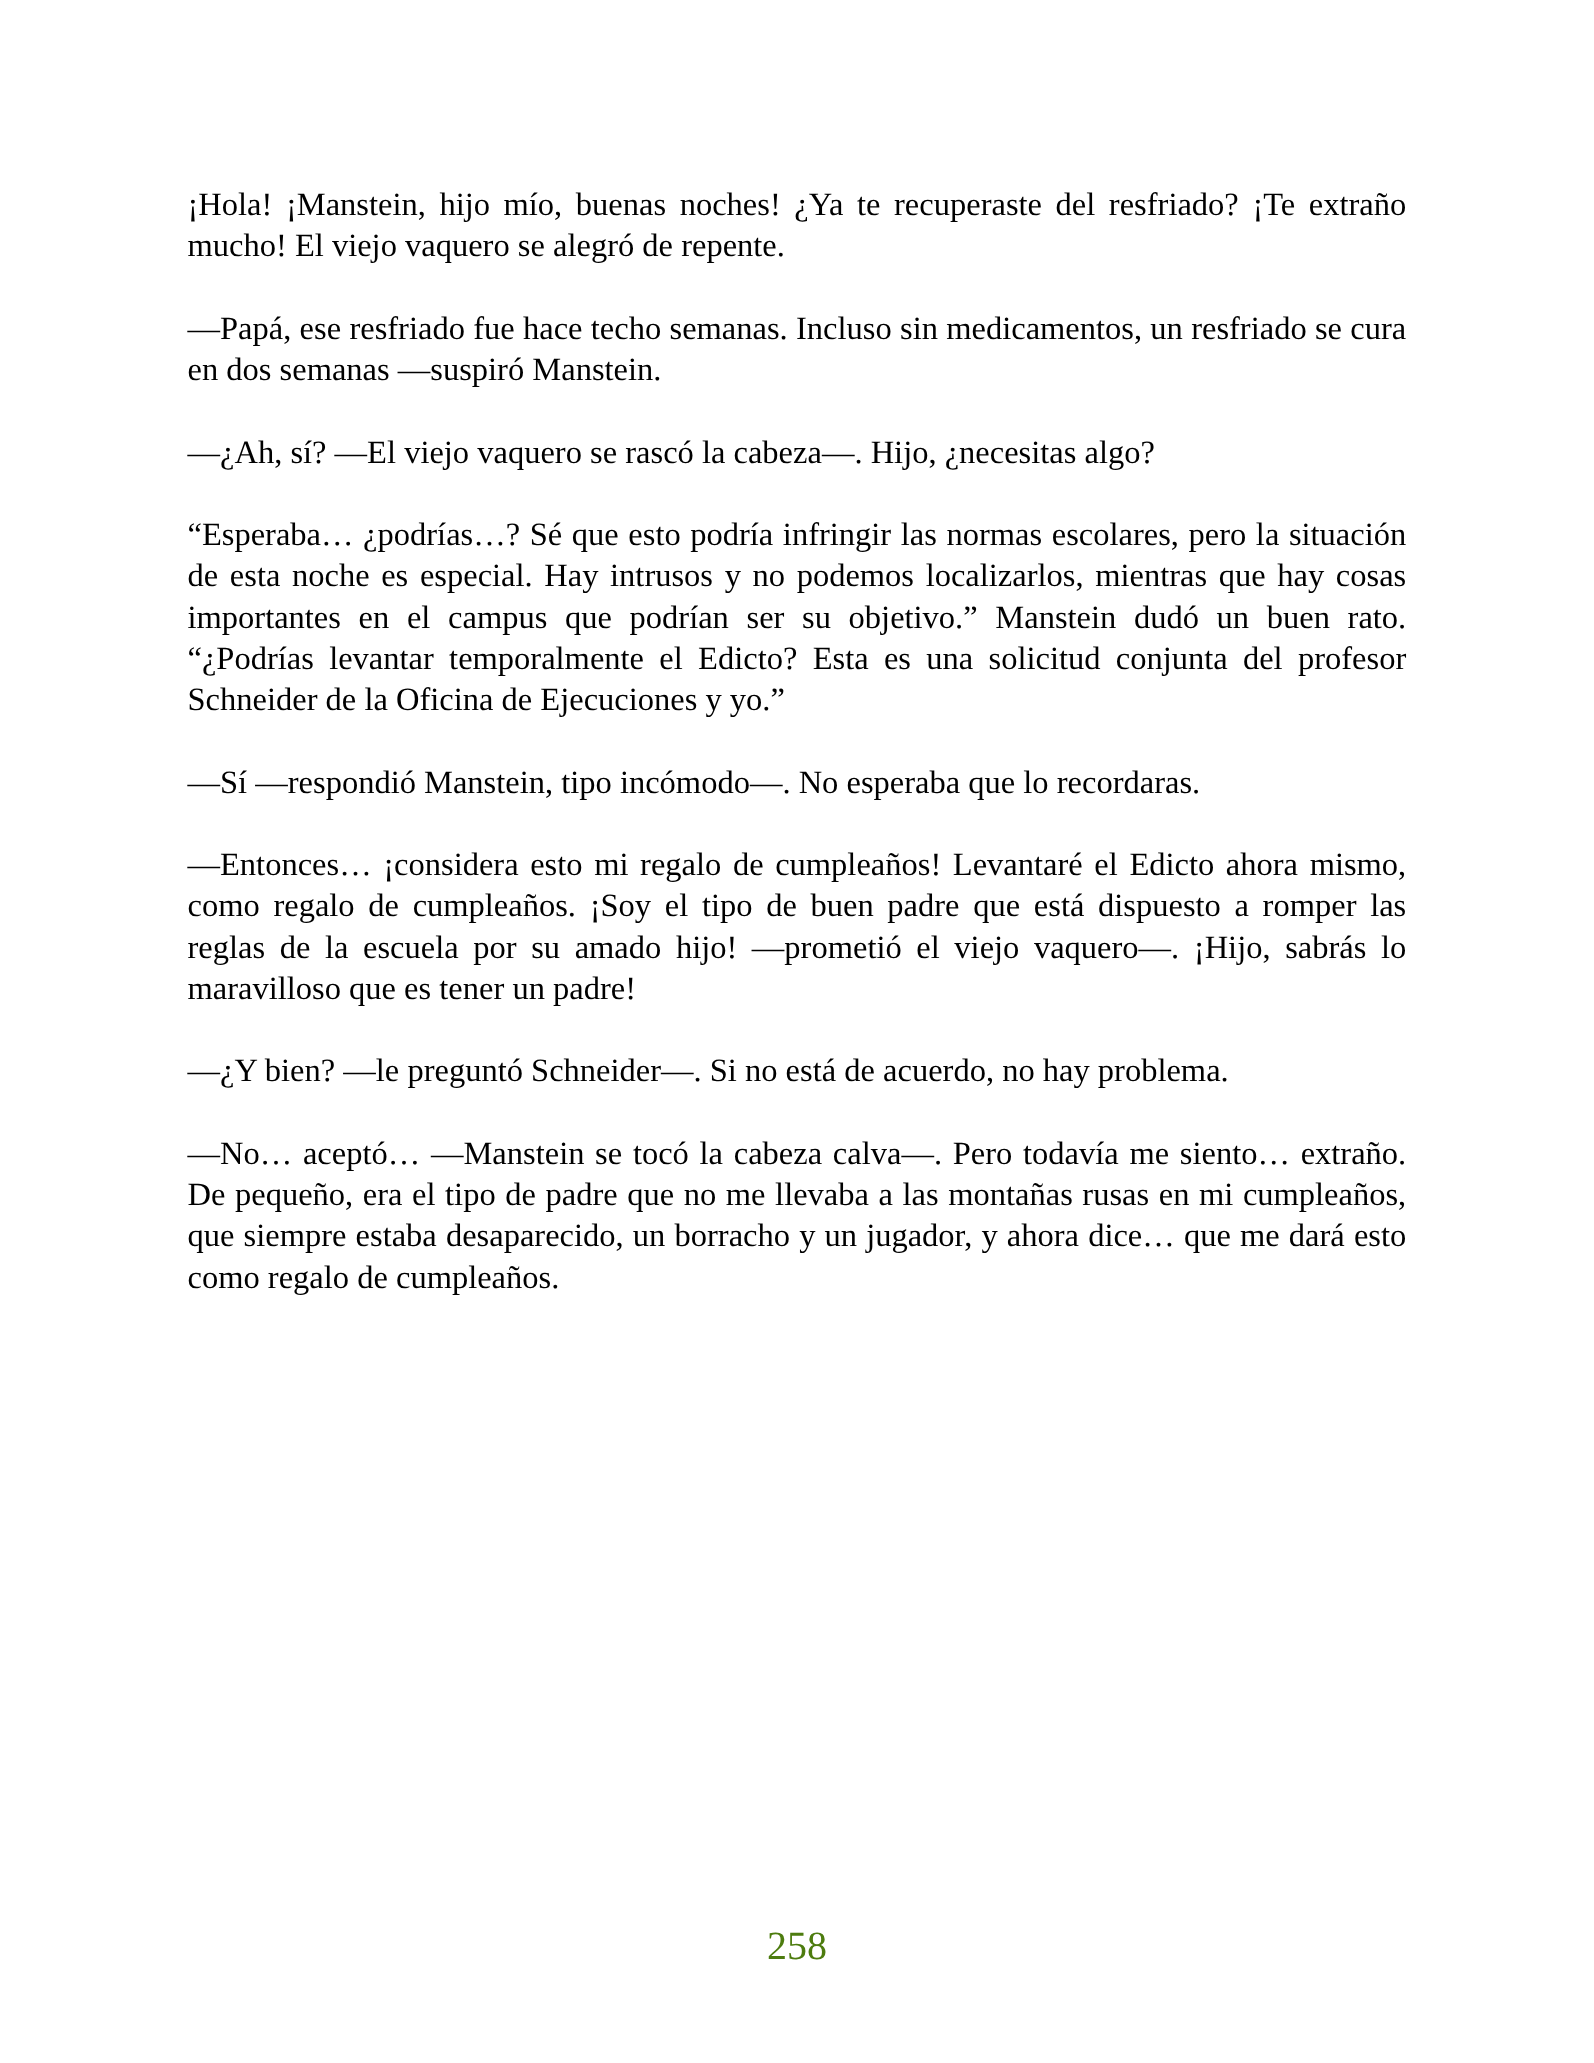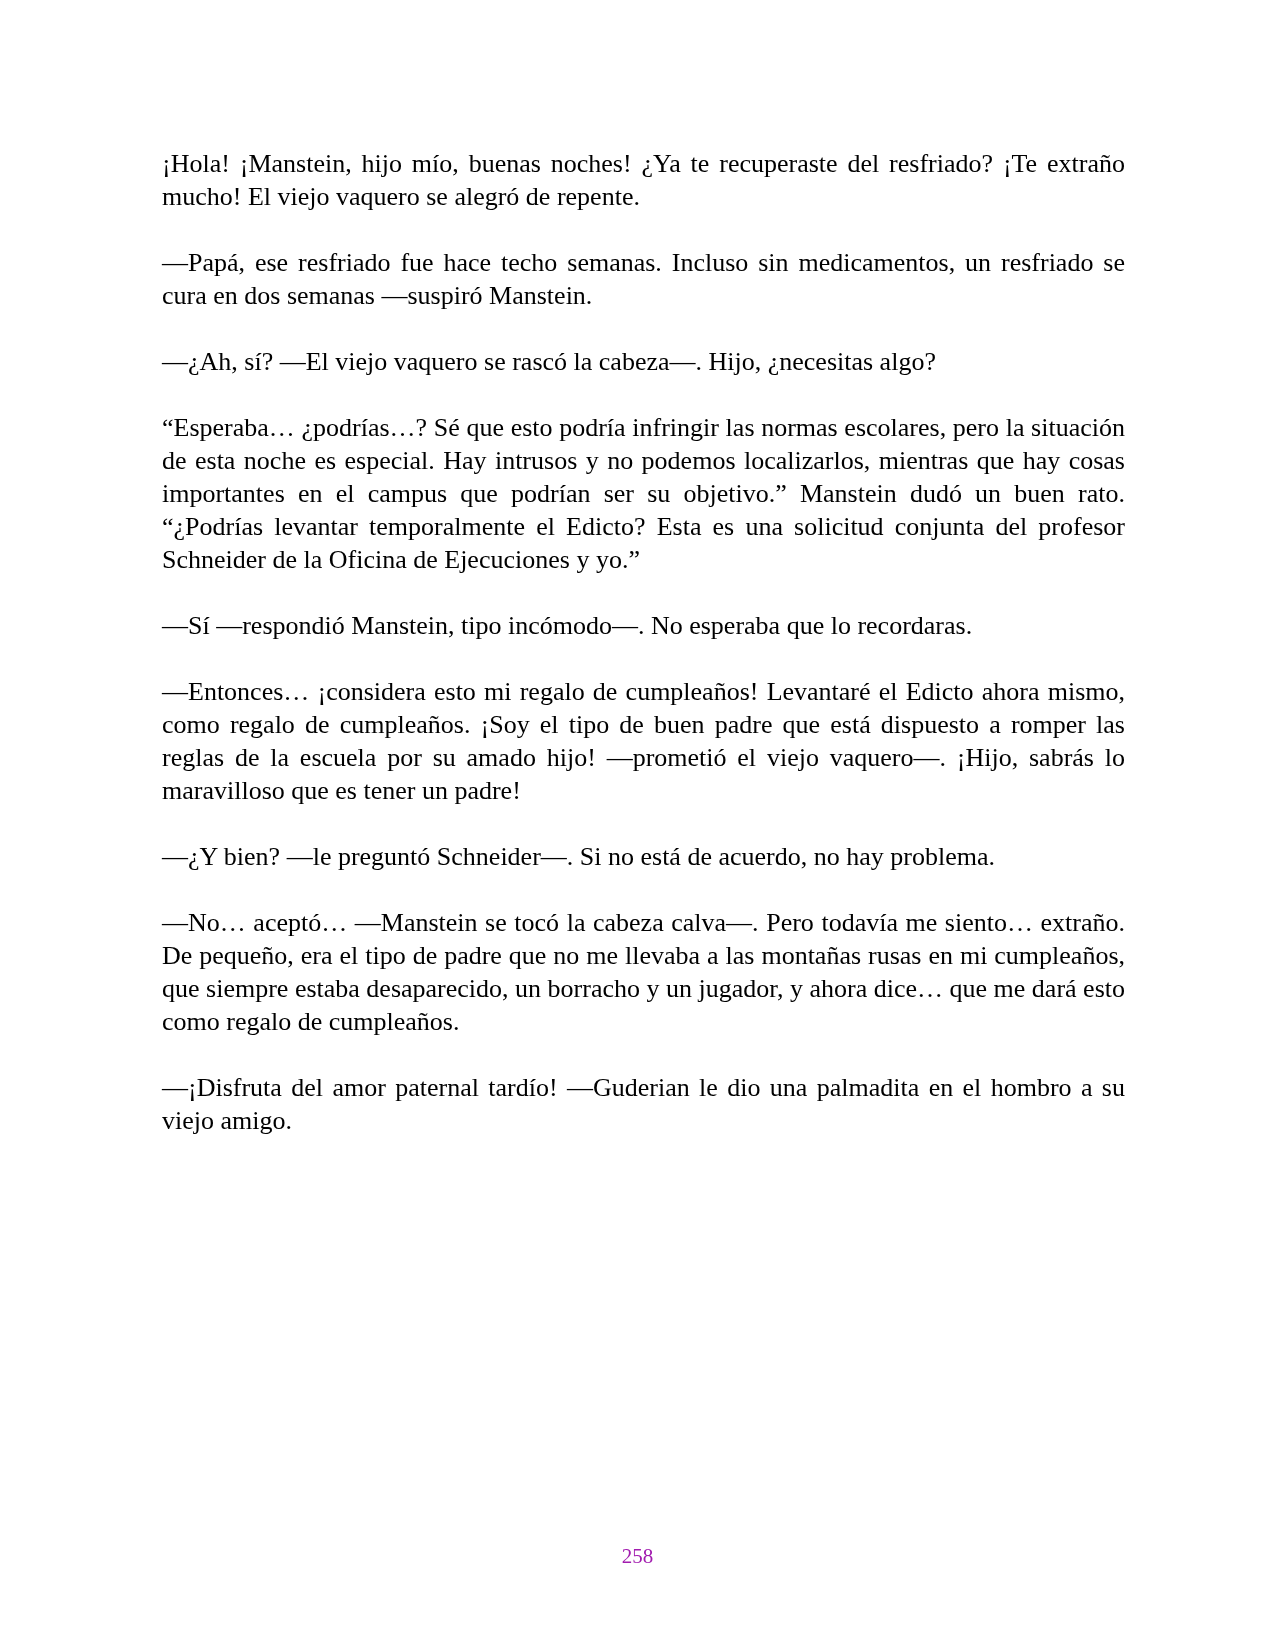--- a/index.html
+++ b/index.html
@@ -16,48 +16,47 @@
     font-family: "Liberation Serif", serif;
     color: #000000;
   }
   .content {
     position: absolute;
     top: 147px;
     left: 150px;
     width: 975px;
   }
   .para {
-    margin: 0 0 33px 12px;
+    margin: 0 0 33px 0;
     font-size: 26px;
     line-height: 33px;
     text-align: justify;
     text-justify: inter-word;
     color: #000000;
   }
   .footer {
     position: absolute;
     top: 1540px;
     left: 0;
     width: 1275px;
     text-align: center;
-    font-size: 21px;
+    font-size: 32px;
     line-height: 33px;
-    color: #a21caf;
+    color: #4d7c0f;
   }
 </style>
 </head>
 <body>
 
 <div class="page">
   <div class="content">
 
   <p class="para">¡Hola! ¡Manstein, hijo mío, buenas noches! ¿Ya te recuperaste del resfriado? ¡Te extraño mucho! El viejo vaquero se alegró de repente.</p>
       <p class="para">—Papá, ese resfriado fue hace techo semanas. Incluso sin medicamentos, un resfriado se cura en dos semanas —suspiró Manstein.</p>
       <p class="para">—¿Ah, sí? —El viejo vaquero se rascó la cabeza—. Hijo, ¿necesitas algo?</p>
       <p class="para">“Esperaba… ¿podrías…? Sé que esto podría infringir las normas escolares, pero la situación de esta noche es especial. Hay intrusos y no podemos localizarlos, mientras que hay cosas importantes en el campus que podrían ser su objetivo.” Manstein dudó un buen rato. “¿Podrías levantar temporalmente el Edicto? Esta es una solicitud conjunta del profesor Schneider de la Oficina de Ejecuciones y yo.”</p>
       <p class="para">—Sí —respondió Manstein, tipo incómodo—. No esperaba que lo recordaras.</p>
       <p class="para">—Entonces… ¡considera esto mi regalo de cumpleaños! Levantaré el Edicto ahora mismo, como regalo de cumpleaños. ¡Soy el tipo de buen padre que está dispuesto a romper las reglas de la escuela por su amado hijo! —prometió el viejo vaquero—. ¡Hijo, sabrás lo maravilloso que es tener un padre!</p>
       <p class="para">—¿Y bien? —le preguntó Schneider—. Si no está de acuerdo, no hay problema.</p>
       <p class="para">—No… aceptó… —Manstein se tocó la cabeza calva—. Pero todavía me siento… extraño. De pequeño, era el tipo de padre que no me llevaba a las montañas rusas en mi cumpleaños, que siempre estaba desaparecido, un borracho y un jugador, y ahora dice… que me dará esto como regalo de cumpleaños.</p>
-      <p class="para">—¡Disfruta del amor paternal tardío! —Guderian le dio una palmadita en el hombro a su viejo amigo.</p>
     </div>
   <div class="footer">258</div>
 </div>
 
 </body></html>

